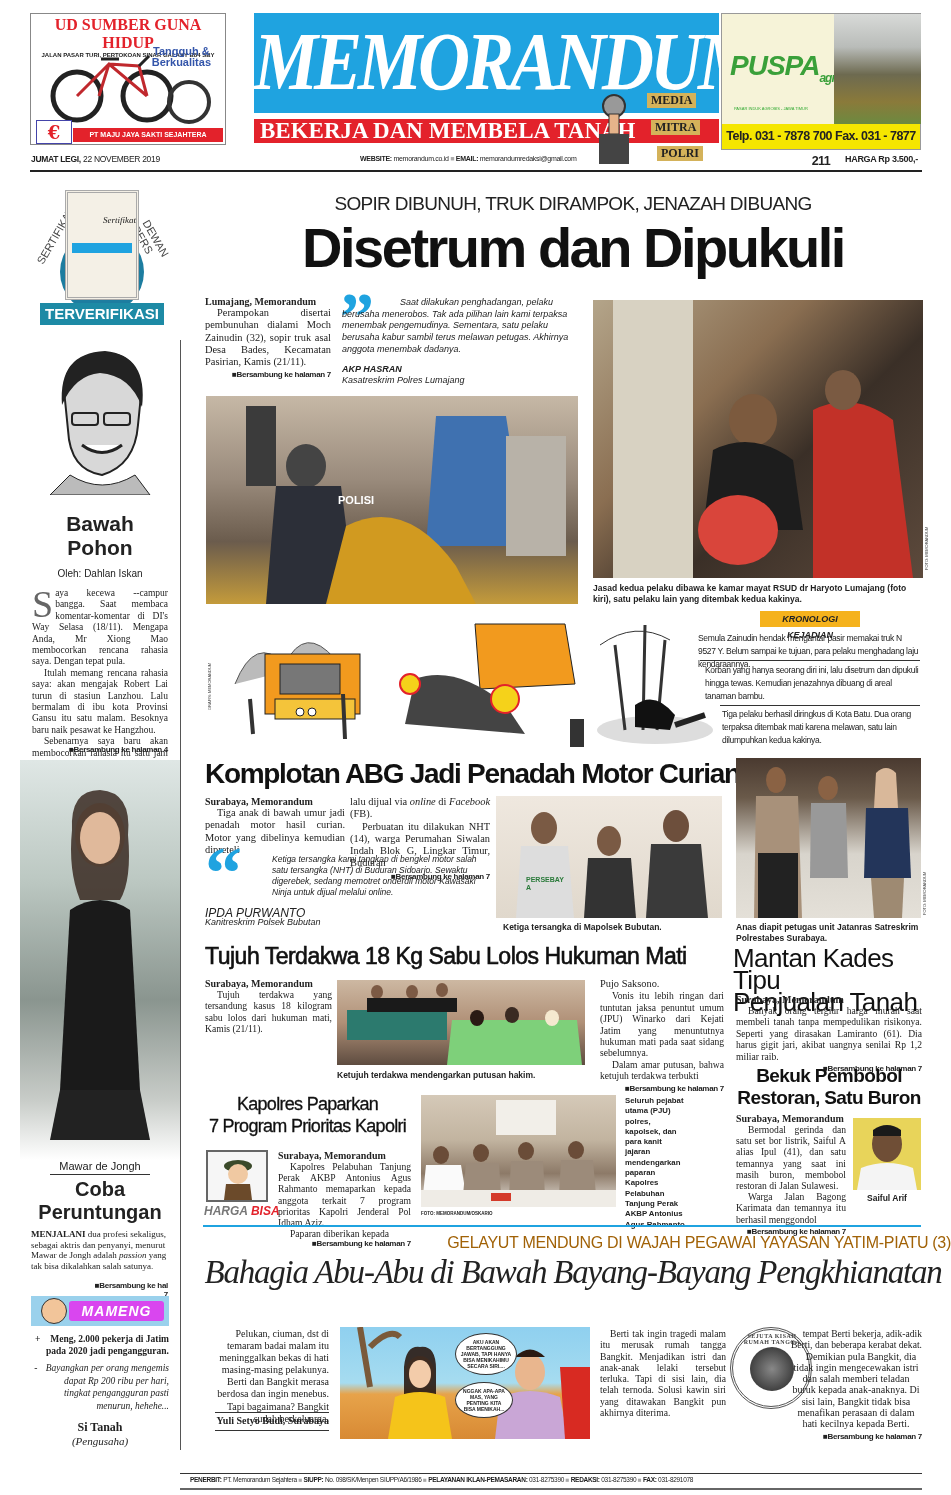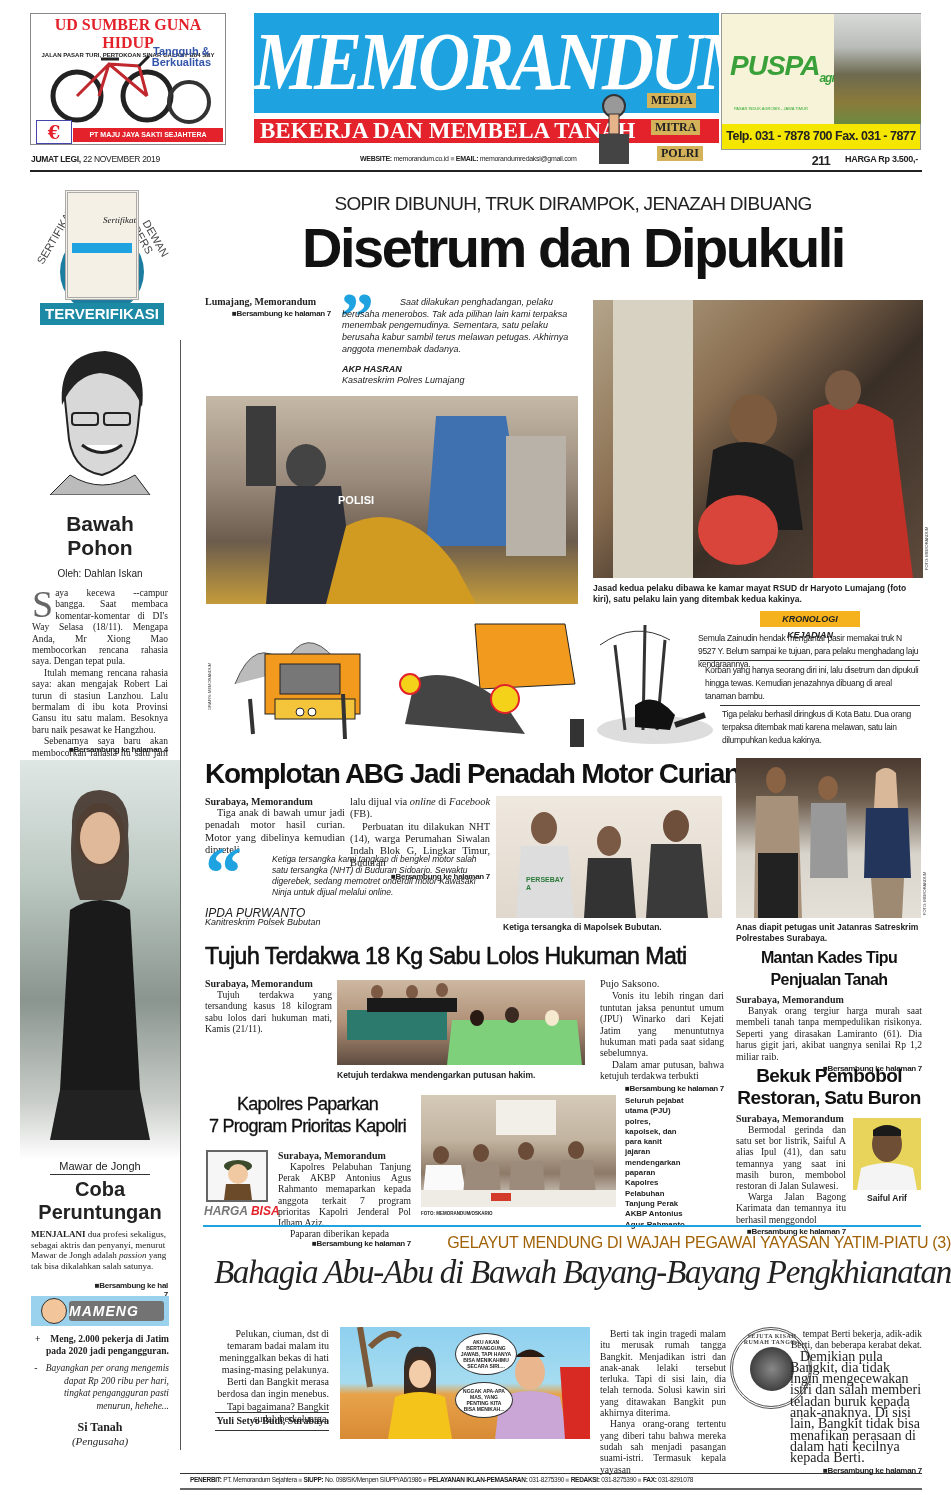--- a/index.html
+++ b/index.html
@@ -126,38 +126,39 @@
   <div>Coba</div>
   <div>Peruntungan</div>
 </div>
 <div class="abs bodytext" style="left:31px;top:1229px;width:138px;font-size:9px;line-height:10.6px;text-align:left">
   <b>MENJALANI</b><span> dua profesi sekaligus, sebagai aktris dan penyanyi, menurut Mawar de Jongh adalah </span><i>passion</i><span> yang tak bisa dikalahkan salah satunya.</span>
 </div>
 <div class="abs cont" style="left:90px;top:1281px;width:78px">Bersambung ke hal 7</div>
 
 <div class="abs" style="left:31px;top:1296px;width:138px;height:30px;background:#9ad1ec">
   <div class="abs" style="left:10px;top:2px;width:26px;height:26px;border-radius:50%;background:#f2c59a;border:1px solid #333"></div>
-  <div class="abs cond" style="left:38px;top:5px;width:95px;height:20px;background:#737373;color:#fff;font-style:italic;font-weight:bold;font-size:14px;text-align:left;line-height:20px;letter-spacing:1px;border-radius:3px">MAMENG</div>
+  <div class="abs cond" style="left:38px;top:5px;width:95px;height:20px;background:#d946ef;color:#fff;font-style:italic;font-weight:bold;font-size:14px;text-align:center;line-height:20px;letter-spacing:1px;border-radius:3px">MAMENG</div>
 </div>
 <div class="abs serif" style="left:33px;top:1333px;width:136px;font-size:9.5px;line-height:12px;font-weight:bold;display:flex">
   <span style="width:14px">+</span>
     <span>Meng, 2.000 pekerja di Jatim pada 2020 jadi pengangguran.</span>
 </div>
 <div class="abs serif" style="left:33px;top:1362px;width:136px;font-size:9.5px;line-height:12.5px;font-style:italic;display:flex">
   <span style="width:14px;font-style:normal">-</span>
     <span>Bayangkan per orang mengemis dapat Rp 200 ribu per hari, tingkat pengangguran pasti menurun, hehehe...</span>
 </div>
 <div class="abs serif" style="left:30px;top:1420px;width:140px;text-align:center;font-weight:bold;font-size:12px">Si Tanah</div>
 <div class="abs serif" style="left:30px;top:1435px;width:140px;text-align:center;font-style:italic;font-size:11px">(Pengusaha)</div>
 
 <div class="abs cond" style="left:195px;top:193px;width:756px;text-align:center;font-size:19px;letter-spacing:-0.7px;color:#222">SOPIR DIBUNUH, TRUK DIRAMPOK, JENAZAH DIBUANG</div>
 <div class="abs hl" style="left:195px;top:213px;width:756px;text-align:center;font-size:56px;line-height:70px;letter-spacing:-2.5px">Disetrum dan Dipukuli</div>
 
 <div class="abs" style="left:205px;top:296px;width:126px">
   <div class="dateline">Lumajang, Memorandum</div>
+  <div class="bodytext" style="text-indent:12px">Perampokan disertai pembunuhan dialami Moch Zainudin (32), sopir truk asal Desa Bades, Kecamatan Pasirian, Kamis (21/11).</div>
   <div class="cont" style="margin-top:2px">Bersambung ke halaman 7</div>
 </div>
 <div class="abs" style="left:340px;top:282px;font-family:'Liberation Serif',serif;font-weight:bold;font-size:68px;color:#1fa3e0;line-height:68px">”</div>
 <div class="abs quote" style="left:342px;top:297px;width:240px;text-indent:58px;font-size:9px;line-height:11.7px">Saat dilakukan penghadangan, pelaku berusaha menerobos. Tak ada pilihan lain kami terpaksa menembak pengemudinya. Sementara, satu pelaku berusaha kabur sambil terus melawan petugas. Akhirnya anggota menembak dadanya.</div>
 <div class="abs cond" style="left:342px;top:364px;font-size:9px;font-weight:bold;font-style:italic">AKP HASRAN</div>
 <div class="abs cond" style="left:342px;top:375px;font-size:9px;font-style:italic">Kasatreskrim Polres Lumajang</div>
 
 <div class="abs img" style="left:206px;top:396px;width:372px;height:208px;background:linear-gradient(180deg,#c6b8a6 0%,#9a8b7c 40%,#6b5c4d 70%,#c49b3b 100%)">
   <svg width="372" height="208" viewBox="0 0 372 208">
     <rect x="40" y="10" width="30" height="80" fill="#3b3b3b"></rect>
@@ -252,21 +253,21 @@
     <path d="M22 95 L62 95 L62 160 L22 160Z" fill="#222"></path>
     <ellipse cx="92" cy="30" rx="10" ry="12" fill="#8a6244"></ellipse>
     <path d="M75 45 L110 45 L112 120 L74 120Z" fill="#999"></path>
     <path d="M140 15 Q150 5 160 15 L162 50 L138 50Z" fill="#d9b89a"></path>
     <path d="M130 50 L172 50 L175 120 L128 120Z" fill="#23355a"></path>
     <path d="M135 120 L168 120 L166 160 L138 160Z" fill="#9e8a72"></path>
   </svg>
 </div>
 <div class="abs credit" style="left:922px;top:860px;height:55px">FOTO: MEMORANDUM</div>
 <div class="abs caption" style="left:736px;top:922px;width:186px">Anas diapit petugas unit Jatanras Satreskrim Polrestabes Surabaya.</div>
-<div class="abs cond" style="left:733px;top:947px;width:192px;text-align:center;font-weight:bold;font-size:16px;line-height:22px;letter-spacing:-0.6px;color:#111">
+<div class="abs cond" style="left:733px;top:947px;width:192px;text-align:left;font-weight:normal;font-size:26px;line-height:22px;letter-spacing:-0.6px;color:#111">
   <div>Mantan Kades Tipu</div>
   <div>Penjualan Tanah</div>
 </div>
 <div class="abs" style="left:736px;top:994px;width:186px">
   <div class="dateline">Surabaya, Memorandum</div>
   <div class="bodytext" style="text-indent:12px;font-size:9.6px;line-height:11.4px">Banyak orang tergiur harga murah saat membeli tanah tanpa mempedulikan risikonya. Seperti yang dirasakan Lamiranto (61). Dia harus gigit jari, akibat uangnya senilai Rp 1,2 miliar raib.</div>
   <div class="cont" style="margin-top:2px">Bersambung ke halaman 7</div>
 </div>
 
 <div class="abs cond" style="left:733px;top:1065px;width:192px;text-align:center;font-weight:bold;font-size:19px;line-height:22px;letter-spacing:-0.6px;color:#111">
@@ -347,21 +348,21 @@
     <path d="M140 65 L172 65 L175 100 L138 100Z" fill="#9c8b7a"></path>
     <rect x="0" y="95" width="195" height="17" fill="#efece6"></rect>
     <rect x="70" y="98" width="20" height="8" fill="#d43a2a"></rect>
   </svg>
 </div>
 <div class="abs" style="left:421px;top:1211px;font-family:'Liberation Sans',sans-serif;font-size:4.5px;font-weight:bold">FOTO: MEMORANDUM/OSKARIO</div>
 <div class="abs caption" style="left:625px;top:1096px;width:62px;font-size:7.8px;line-height:10.3px">Seluruh pejabat utama (PJU) polres, kapolsek, dan para kanit jajaran mendengarkan paparan Kapolres Pelabuhan Tanjung Perak AKBP Antonius Agus Rahmanto.</div>
 
 <div class="abs" style="left:203px;top:1225px;width:718px;height:2px;background:#1fa3e0"></div>
 <div class="abs cond" style="left:195px;top:1234px;width:756px;text-align:right;font-size:16px;letter-spacing:-0.3px;color:#a16207">GELAYUT MENDUNG DI WAJAH PEGAWAI YAYASAN YATIM-PIATU (3)</div>
-<div class="abs serif" style="left:195px;top:1252px;width:756px;font-size:33px;font-style:italic;letter-spacing:-1.2px;line-height:40px;color:#222">Bahagia Abu-Abu di Bawah Bayang-Bayang Pengkhianatan</div>
+<div class="abs serif" style="left:195px;top:1252px;width:756px;text-align:center;font-size:33px;font-style:italic;letter-spacing:-1.2px;line-height:40px;color:#222">Bahagia Abu-Abu di Bawah Bayang-Bayang Pengkhianatan</div>
 
 <div class="abs bodytext" style="left:205px;top:1328px;width:124px;text-align:right;font-size:10px;line-height:12.1px">Pelukan, ciuman, dst di temaram badai malam itu meninggalkan bekas di hati masing-masing pelakunya. Berti dan Bangkit merasa berdosa dan ingin menebus. Tapi bagaimana? Bangkit sudah berkeluarga.</div>
 <div class="abs" style="left:215px;top:1412px;width:114px;height:1px;background:#333"></div>
 <div class="abs serif" style="left:205px;top:1415px;width:124px;text-align:right;font-weight:bold;font-size:10px">Yuli Setyo Budi, Surabaya</div>
 <div class="abs" style="left:215px;top:1430px;width:114px;height:1px;background:#333"></div>
 
 <div class="abs" style="left:340px;top:1327px;width:250px;height:112px;background:linear-gradient(180deg,#8fd0ef 0%,#a6dcf0 50%,#e7a34a 60%,#d88a34 100%);overflow:hidden">
   <svg width="250" height="112" viewBox="0 0 250 112">
     <path d="M20 0 L30 60 M30 20 Q50 0 60 10" stroke="#7a5a3a" stroke-width="6" fill="none"></path>
     <ellipse cx="80" cy="45" rx="14" ry="16" fill="#f0c6a2"></ellipse>
@@ -372,29 +373,28 @@
     <path d="M175 30 Q190 15 205 30" fill="#2a1a12"></path>
     <path d="M160 70 Q190 58 220 70 L228 112 L155 112Z" fill="#c9a6d6"></path>
     <path d="M220 40 L250 40 L250 112 L225 112Z" fill="#d82a22"></path>
   </svg>
   <div class="abs cond" style="left:115px;top:6px;width:62px;background:#fff;border:1px solid #333;border-radius:50%;font-size:5px;font-weight:bold;text-align:center;padding:5px 4px;line-height:6px">AKU AKAN BERTANGGUNG JAWAB, TAPI HANYA BISA MENIKAHIMU SECARA SIRI....</div>
   <div class="abs cond" style="left:115px;top:55px;width:58px;background:#fff;border:1px solid #333;border-radius:50%;font-size:5px;font-weight:bold;text-align:center;padding:5px 4px;line-height:6px">NGGAK APA-APA MAS, YANG PENTING KITA BISA MENIKAH...</div>
 </div>
 
 <div class="abs" style="left:600px;top:1328px;width:126px">
   <div class="bodytext" style="text-indent:10px;font-size:9.6px;line-height:11.3px">Berti tak ingin tragedi malam itu merusak rumah tangga Bangkit. Menjadikan istri dan anak-anak lelaki tersebut terluka. Tapi di sisi lain, dia telah ternoda. Solusi kawin siri yang ditawakan Bangkit pun akhirnya diterima.</div>
-  <div class="bodytext" style="text-indent:10px;font-size:9.6px;line-height:11.3px">Hanya orang-orang tertentu yang diberi tahu bahwa mereka sudah sah menjadi pasangan suami-istri. Termasuk kepala yayasan</div>
 </div>
 <div class="abs" style="left:730px;top:1327px;width:82px;height:82px;border-radius:50%;border:3px double #555;background:#fff">
   <div class="abs" style="left:17px;top:17px;width:44px;height:44px;border-radius:50%;background:radial-gradient(circle,#888 0%,#222 100%)"></div>
   <div class="abs serif" style="left:4px;top:3px;width:70px;text-align:center;font-size:6px;font-weight:bold;color:#444;letter-spacing:0.5px">SEJUTA KISAH RUMAH TANGGA</div>
 </div>
 <div class="abs" style="left:790px;top:1328px;width:132px">
   <div class="bodytext" style="text-align:right;font-size:9.6px;line-height:11.3px">tempat Berti bekerja, adik-adik Berti, dan beberapa kerabat dekat.</div>
-  <div class="bodytext" style="text-indent:10px;text-align:left;font-size:14px;line-height:11.3px">Demikian pula Bangkit, dia tidak ingin mengecewakan istri dan salah memberi teladan buruk kepada anak-anaknya. Di sisi lain, Bangkit tidak bisa menafikan perasaan di dalam hati kecilnya kepada Berti.</div>
+  <div class="bodytext" style="text-indent:10px;text-align:center;font-size:10px;line-height:11.3px">Demikian pula Bangkit, dia tidak ingin mengecewakan istri dan salah memberi teladan buruk kepada anak-anaknya. Di sisi lain, Bangkit tidak bisa menafikan perasaan di dalam hati kecilnya kepada Berti.</div>
   <div class="cont" style="margin-top:2px">Bersambung ke halaman 7</div>
 </div>
 
 <div class="abs" style="left:180px;top:1473px;width:742px;height:1px;background:#333"></div>
 <div class="abs cond" style="left:190px;top:1476px;font-size:6.5px;letter-spacing:-0.3px;white-space:nowrap">
   <b>PENERBIT:</b> <span>PT. Memorandum Sejahtera</span> <span style="color:#aaa">■</span>
   <b>SIUPP:</b> <span>No. 098/SK/Menpen SIUPP/A6/1986</span> <span style="color:#aaa">■</span>
   <b>PELAYANAN IKLAN-PEMASARAN:</b> <span>031-8275390</span> <span style="color:#aaa">■</span>
   <b>REDAKSI:</b> <span>031-8275390</span> <span style="color:#aaa">■</span>
   <b>FAX:</b> <span>031-8291078</span>

